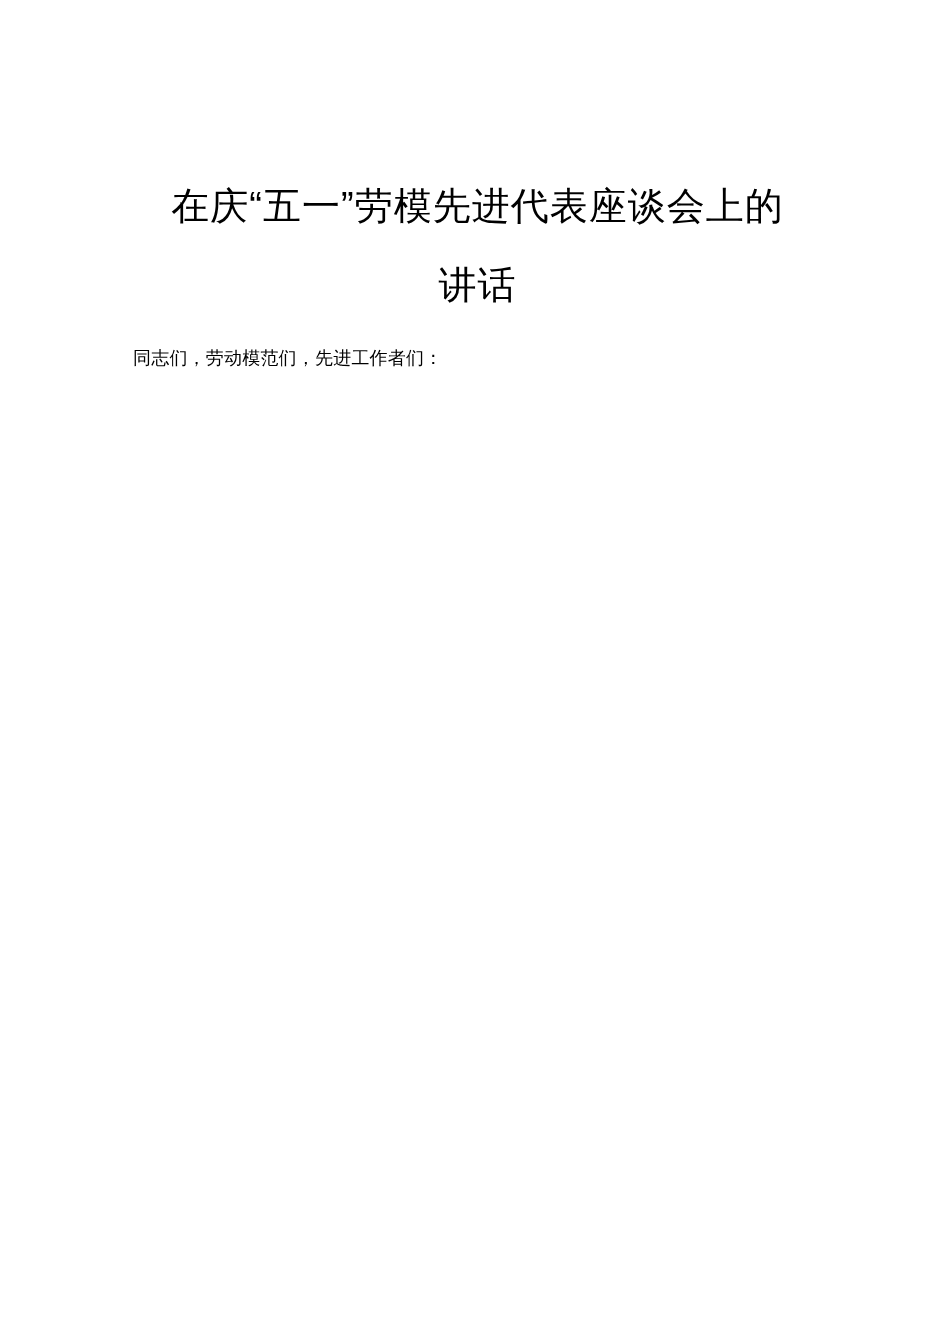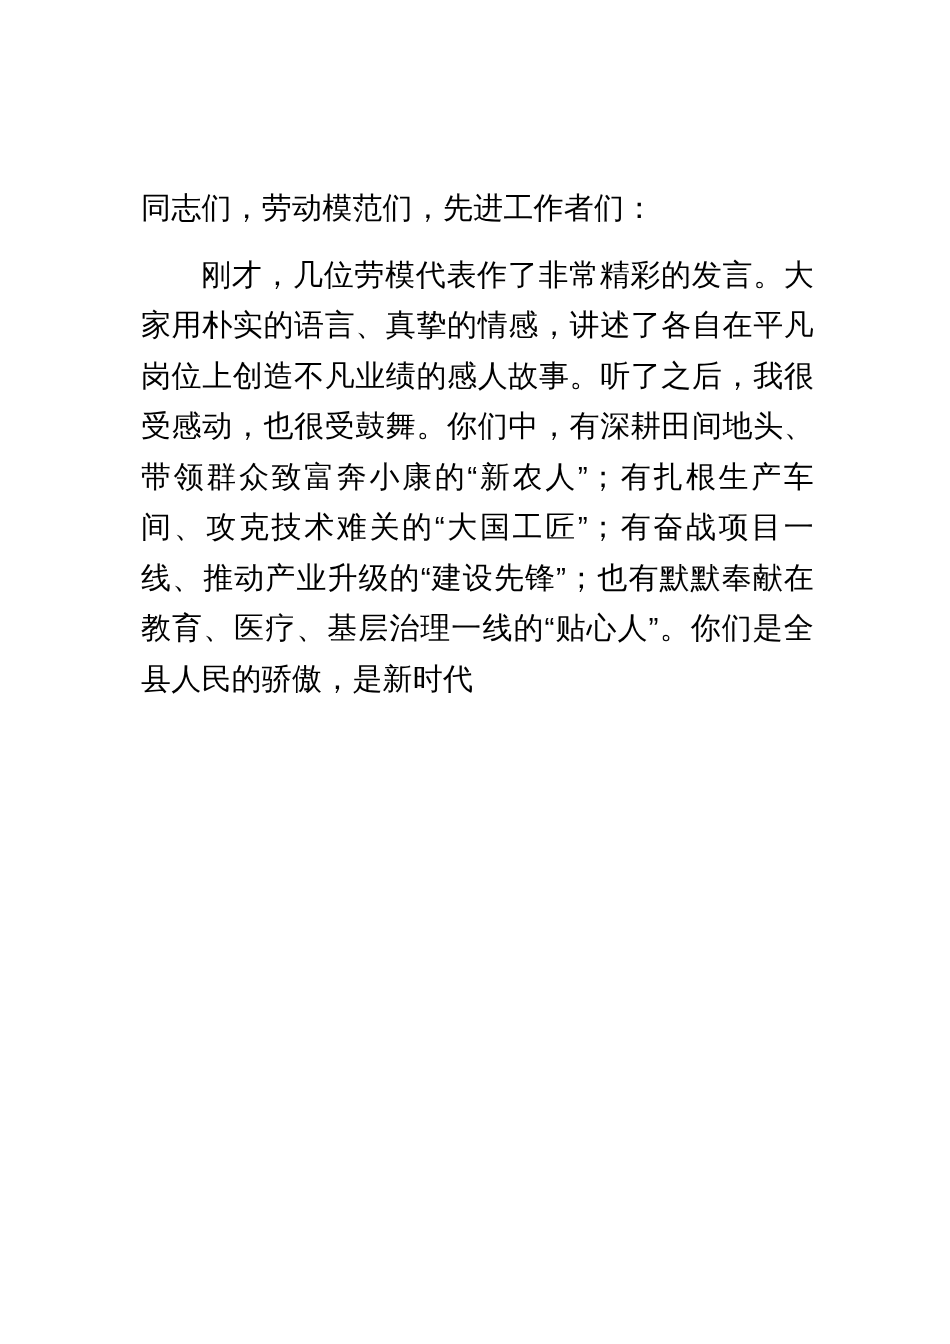--- a/index.html
+++ b/index.html
@@ -28,36 +28,39 @@
     font-weight: 400;
     line-height: 79px;
     text-align: center;
     letter-spacing: 1px;
   }
   .doc-title .t-line {
     display: block;
     white-space: nowrap;
   }
   .doc-body p {
-    margin: 16px;
-    font-size: 30px;
+    margin: 8px;
+    font-size: 18px;
     line-height: 50.5px;
     text-align: justify;
     text-justify: inter-ideograph;
     letter-spacing: 0.2px;
     word-break: break-all;
   }
   .doc-body p.indent {
     text-indent: 2em;
   }
 </style>
 </head>
 <body>
 
 <div class="page">
 
+  <h1 class="doc-title">
+    <span class="t-line">在庆“五一”劳模先进代表座谈会上的</span>
+    <span class="t-line">讲话</span>
+  </h1>
 
   <div class="doc-body">
     <p>同志们，劳动模范们，先进工作者们：</p>
-    <p class="indent">刚才，几位劳模代表作了非常精彩的发言。大家用朴实的语言、真挚的情感，讲述了各自在平凡岗位上创造不凡业绩的感人故事。听了之后，我很受感动，也很受鼓舞。你们中，有深耕田间地头、带领群众致富奔小康的“新农人”；有扎根生产车间、攻克技术难关的“大国工匠”；有奋战项目一线、推动产业升级的“建设先锋”；也有默默奉献在教育、医疗、基层治理一线的“贴心人”。你们是全县人民的骄傲，是新时代</p>
   </div>
 
 </div>
 
 </body></html>

